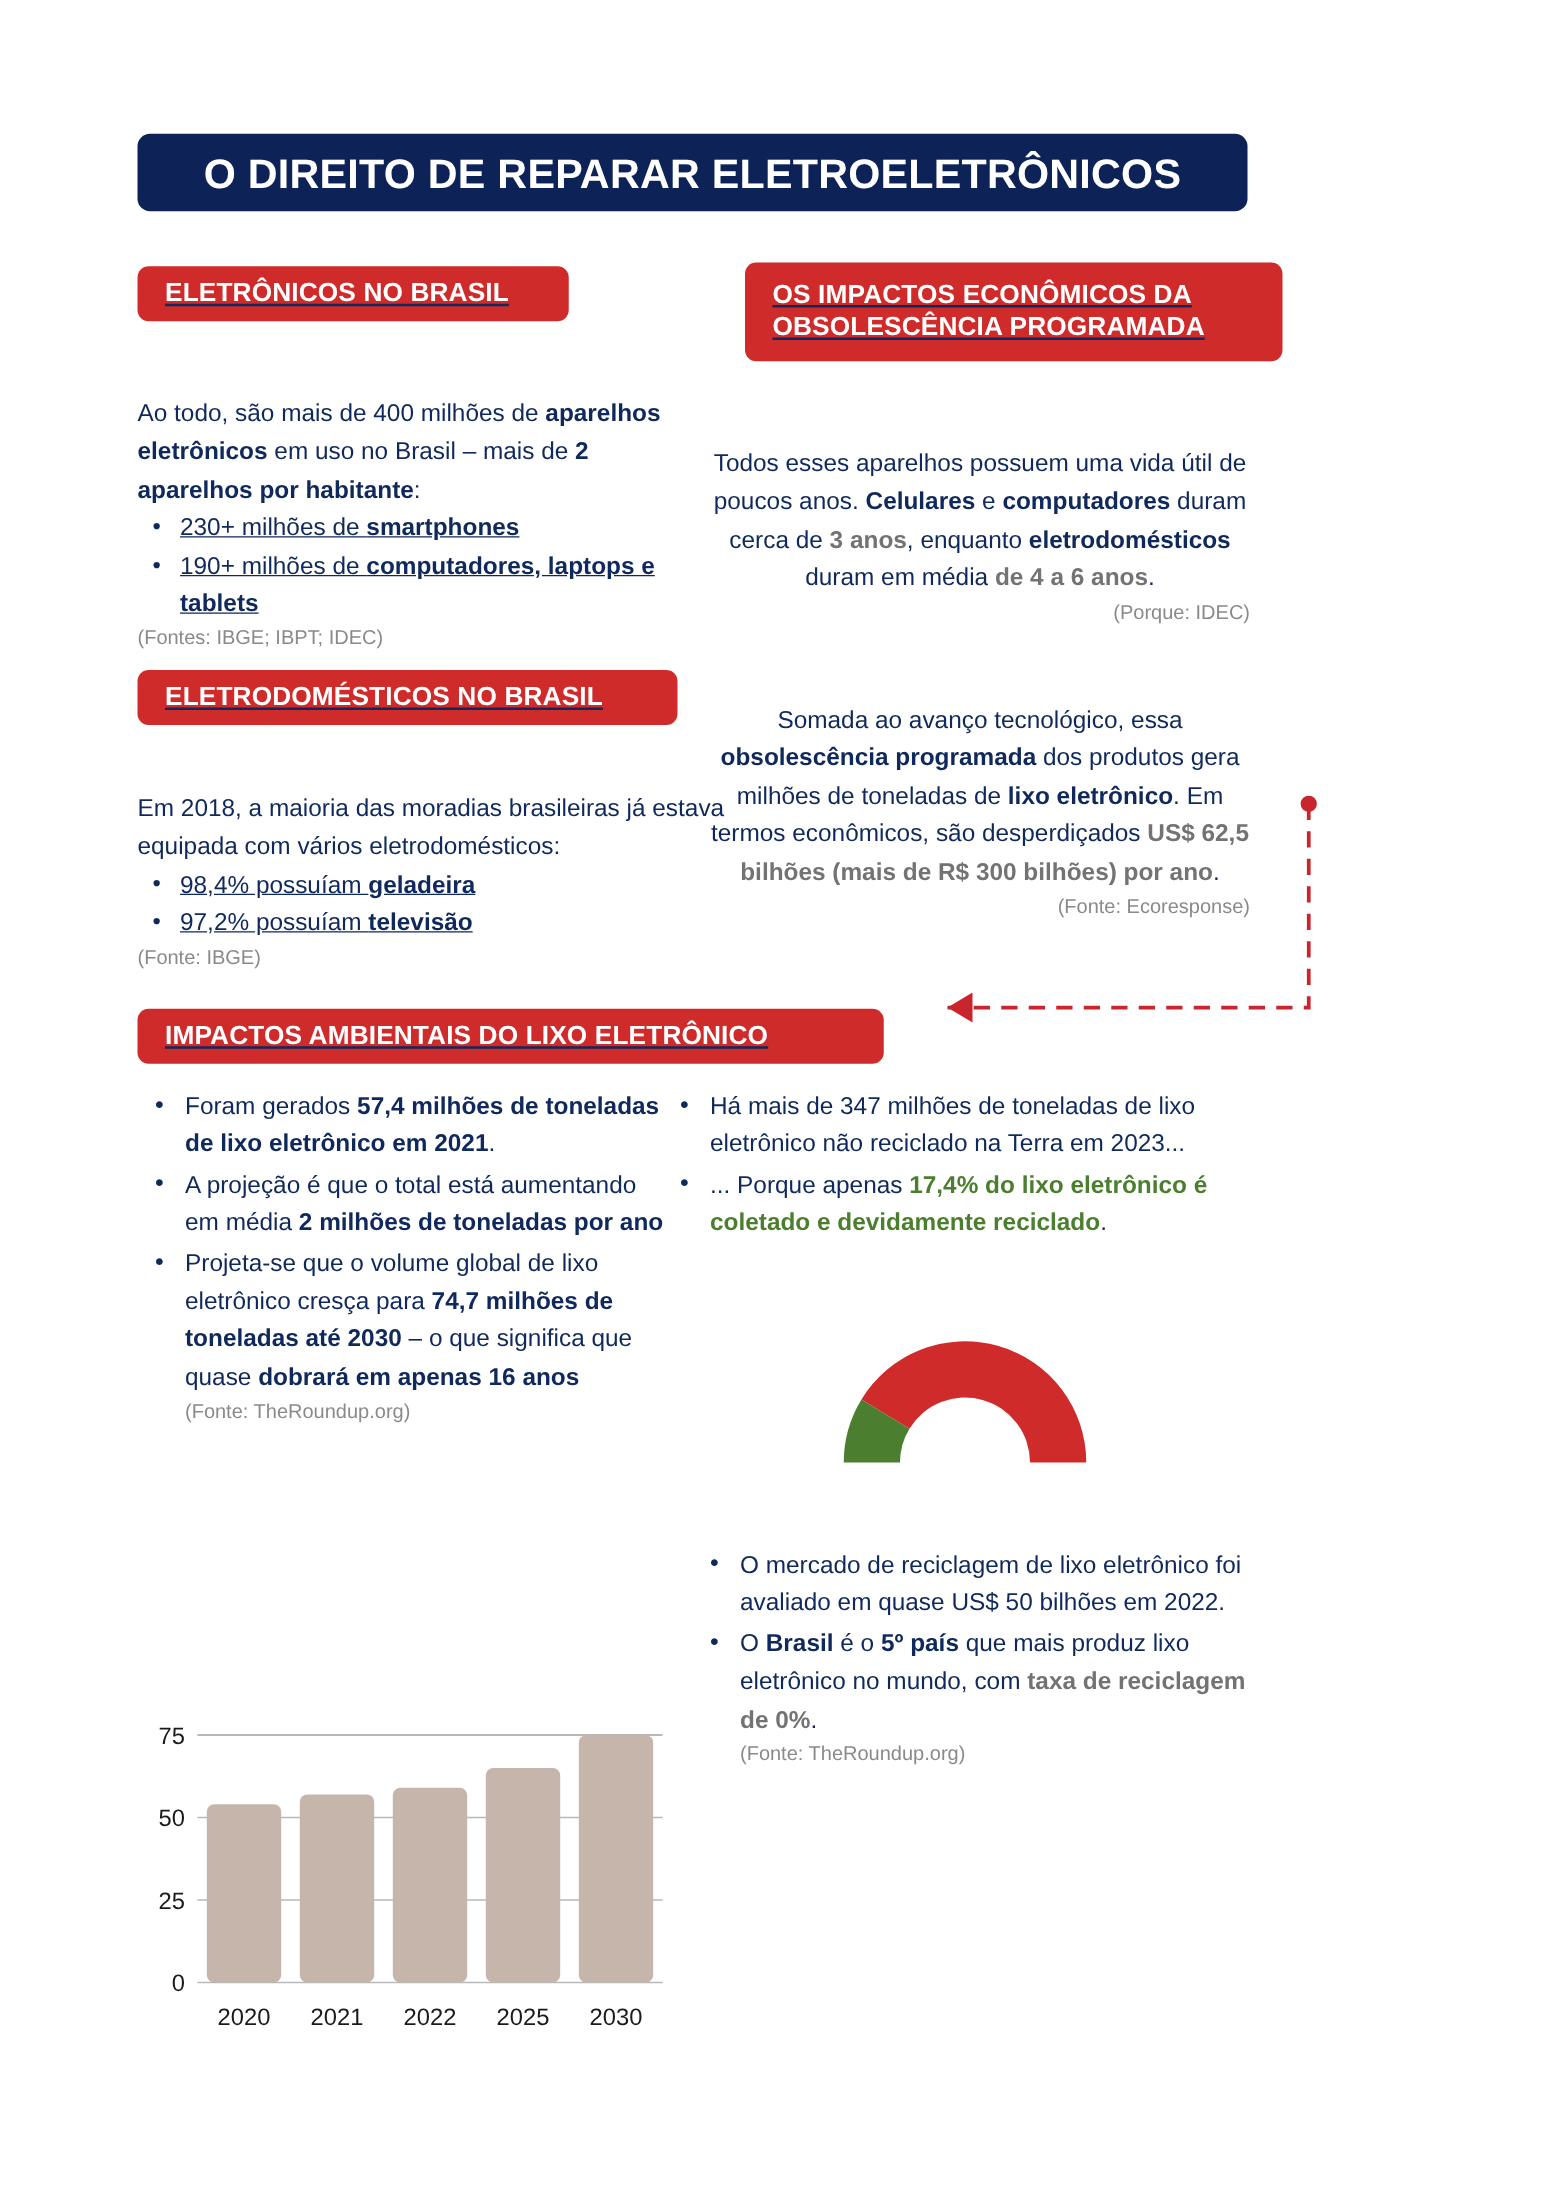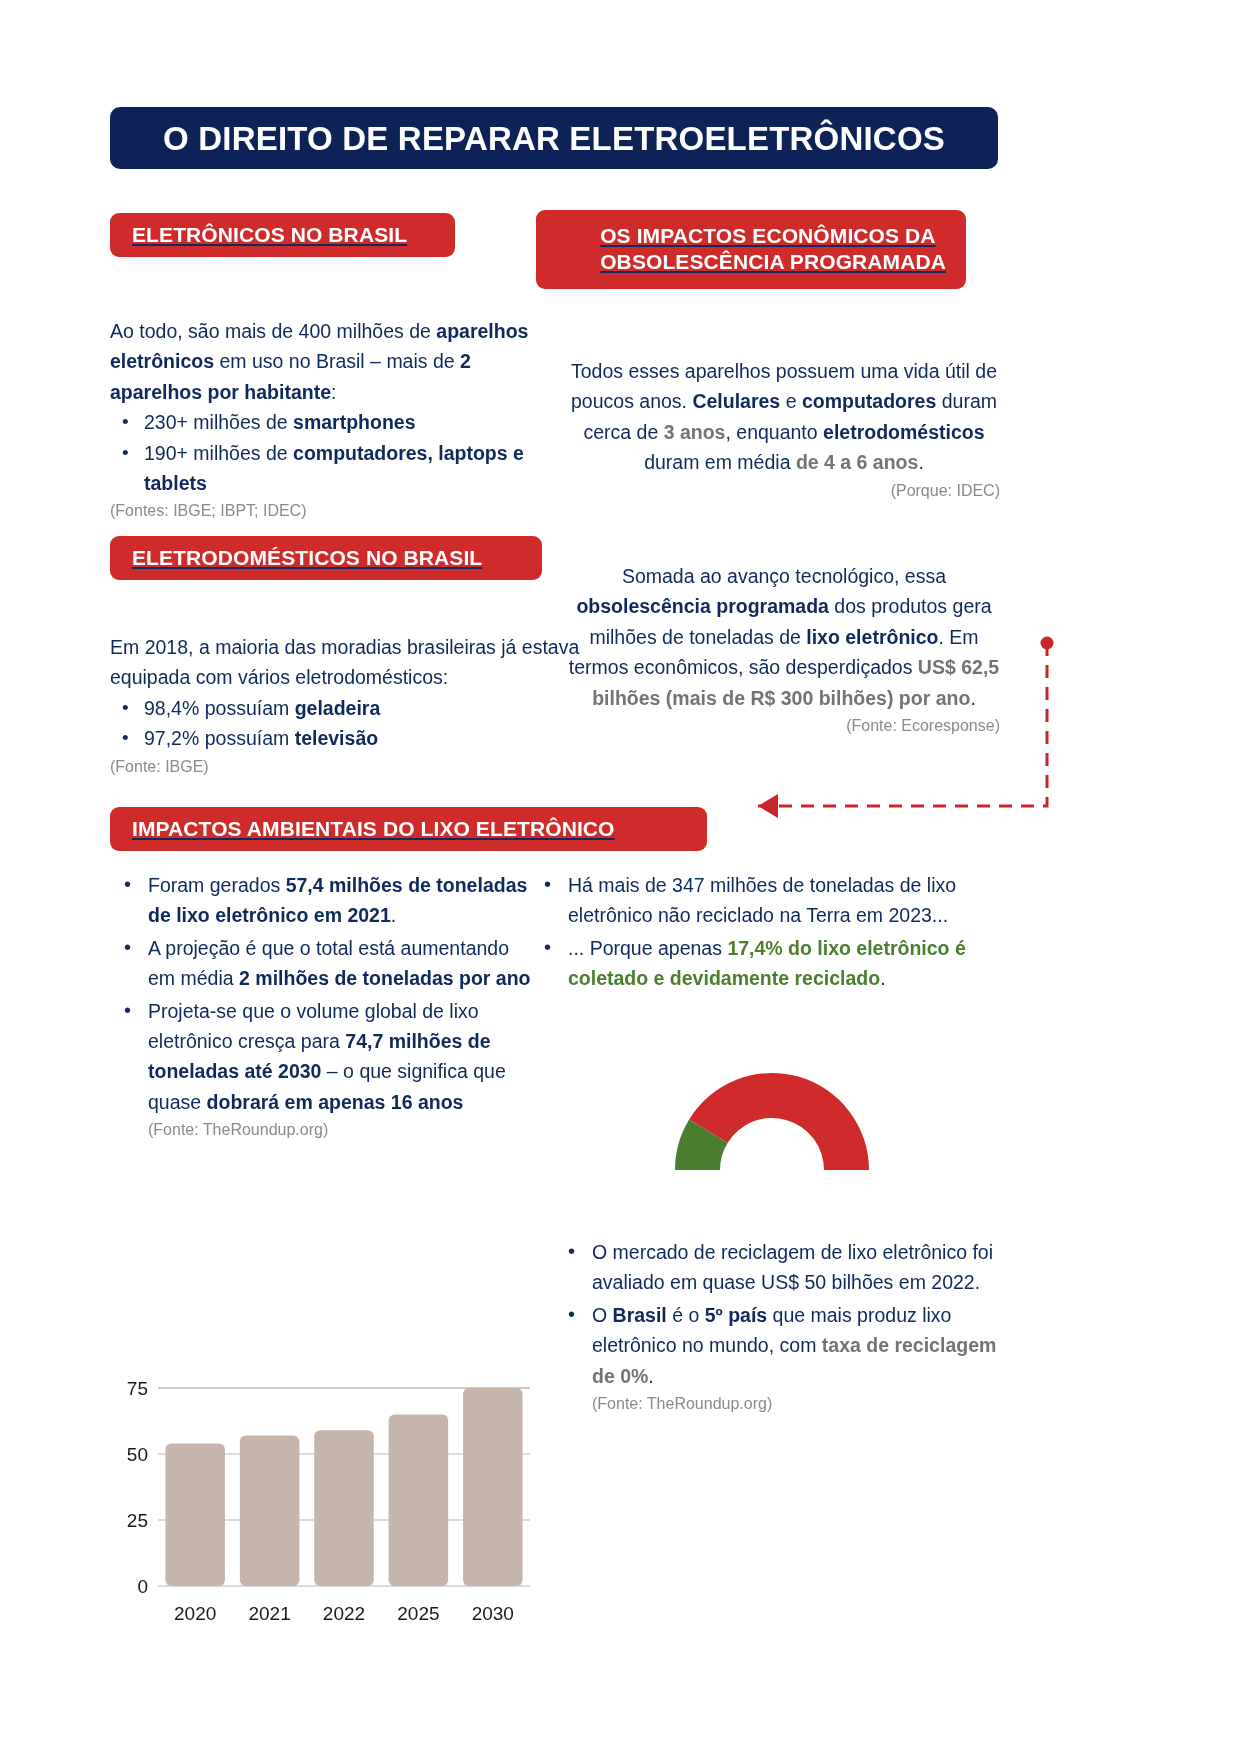--- a/index.html
+++ b/index.html
@@ -46,21 +46,21 @@
   }
   .red-pill .pill-text {
     color: #ffffff;
     font-size: 21px;
     font-weight: 700;
     line-height: 1.22;
     letter-spacing: 0.1px;
   }
 
   #hdr-eletronicos { left: 110px; top: 213px; width: 345px; height: 44px; }
-  #hdr-impactos-econ { left: 536px; top: 210px; width: 430px; height: 79px; justify-content: flex-end; }
+  #hdr-impactos-econ { left: 596px; top: 210px; width: 430px; height: 79px; }
   #hdr-eletrodom { left: 110px; top: 536px; width: 432px; height: 44px; }
   #hdr-ambientais { left: 110px; top: 807px; width: 597px; height: 44px; }
 
   
   .para {
     position: absolute;
     font-size: 19.5px;
     line-height: 1.56;
     color: #10295c;
     margin-top: 28px;
@@ -78,20 +78,21 @@
   }
 
   ul.blist {
     margin: 0; padding: 0 0 0 34px;
     list-style: none;
   }
   ul.blist li {
     position: relative;
     line-height: 1.56;
     margin: 0;
+    text-decoration: underline;
   }
   ul.blist li::before {
     content: "\2022";
     position: absolute;
     left: -22px; top: 0;
     font-size: 19px;
     color: #10295c;
   }
 
   #txt-eletronicos { left: 110px; top: 288px; width: 430px; }

